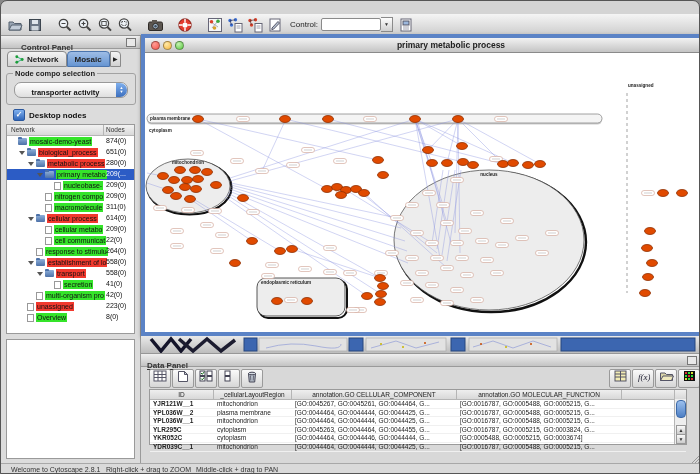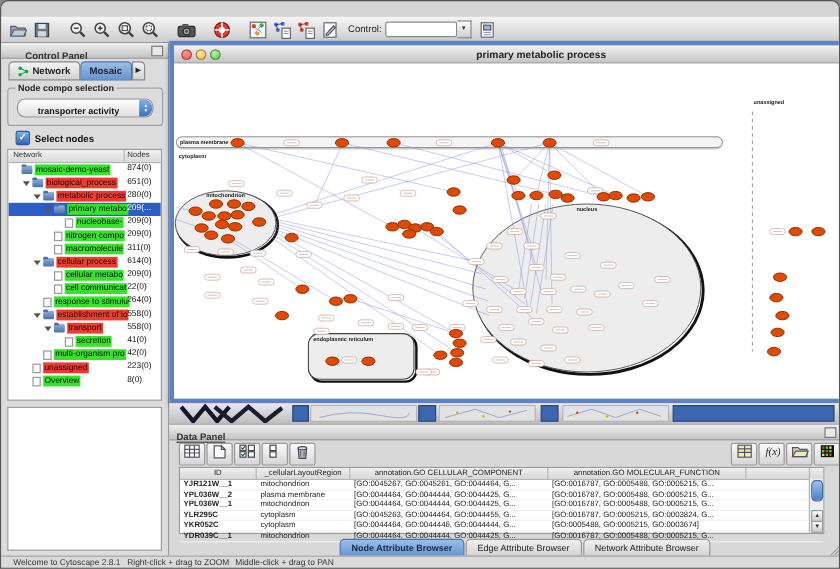--- a/index.html
+++ b/index.html
@@ -239,21 +239,21 @@
     </div>
     <div id="groupbox">
       <span id="gb-legend">Node compo selection</span>
       <div id="combo">
         <span class="cval">transporter activity</span>
         <span class="stepper">▲<br>▼</span>
       </div>
     </div>
     <div id="checkrow">
       <span id="checkbox">✓</span>
-      <span class="lbl">Select nodes</span>
+      <span class="lbl">Desktop nodes</span>
     </div>
     <div id="tree">
       <div id="tree-head">
         <span class="c1">Network</span>
         <span class="div"></span>
         <span class="c2">Nodes</span>
       </div>
       <div id="tree-rows">
           <div class="trow">
             <span style="flex: 0 0 auto; width: 3px;"></span>
@@ -779,31 +779,20 @@
             <div class="c3">[GO:0016787, GO:0005488, GO:0005215, G...</div>
             <div class="c4"></div>
           </div>
         </div>
       <div id="vscroll">
         <div id="vthumb"></div>
         <div class="sarr" style="bottom:9px">▲</div>
         <div class="sarr" style="bottom:0">▼</div>
       </div>
     </div>
-    <div id="dtabs">
-      <div class="dtab sel">
-          <span>Node Attribute Browser</span>
-        </div>
-      <div class="dtab">
-          <span>Edge Attribute Browser</span>
-        </div>
-      <div class="dtab">
-          <span>Network Attribute Browser</span>
-        </div>
-    </div>
     <svg id="grip" width="10" height="10">
         <line x1="2" y1="10" x2="10" y2="2" stroke="#999" stroke-width="1"></line>
         <line x1="5" y1="10" x2="10" y2="5" stroke="#999" stroke-width="1"></line>
         <line x1="8" y1="10" x2="10" y2="8" stroke="#999" stroke-width="1"></line>
       </svg>
   </div>
 
   <div id="statusbar">
     <span style="left:10px">Welcome to Cytoscape 2.8.1</span>
     <span style="left:105px">Right-click + drag to ZOOM</span>

